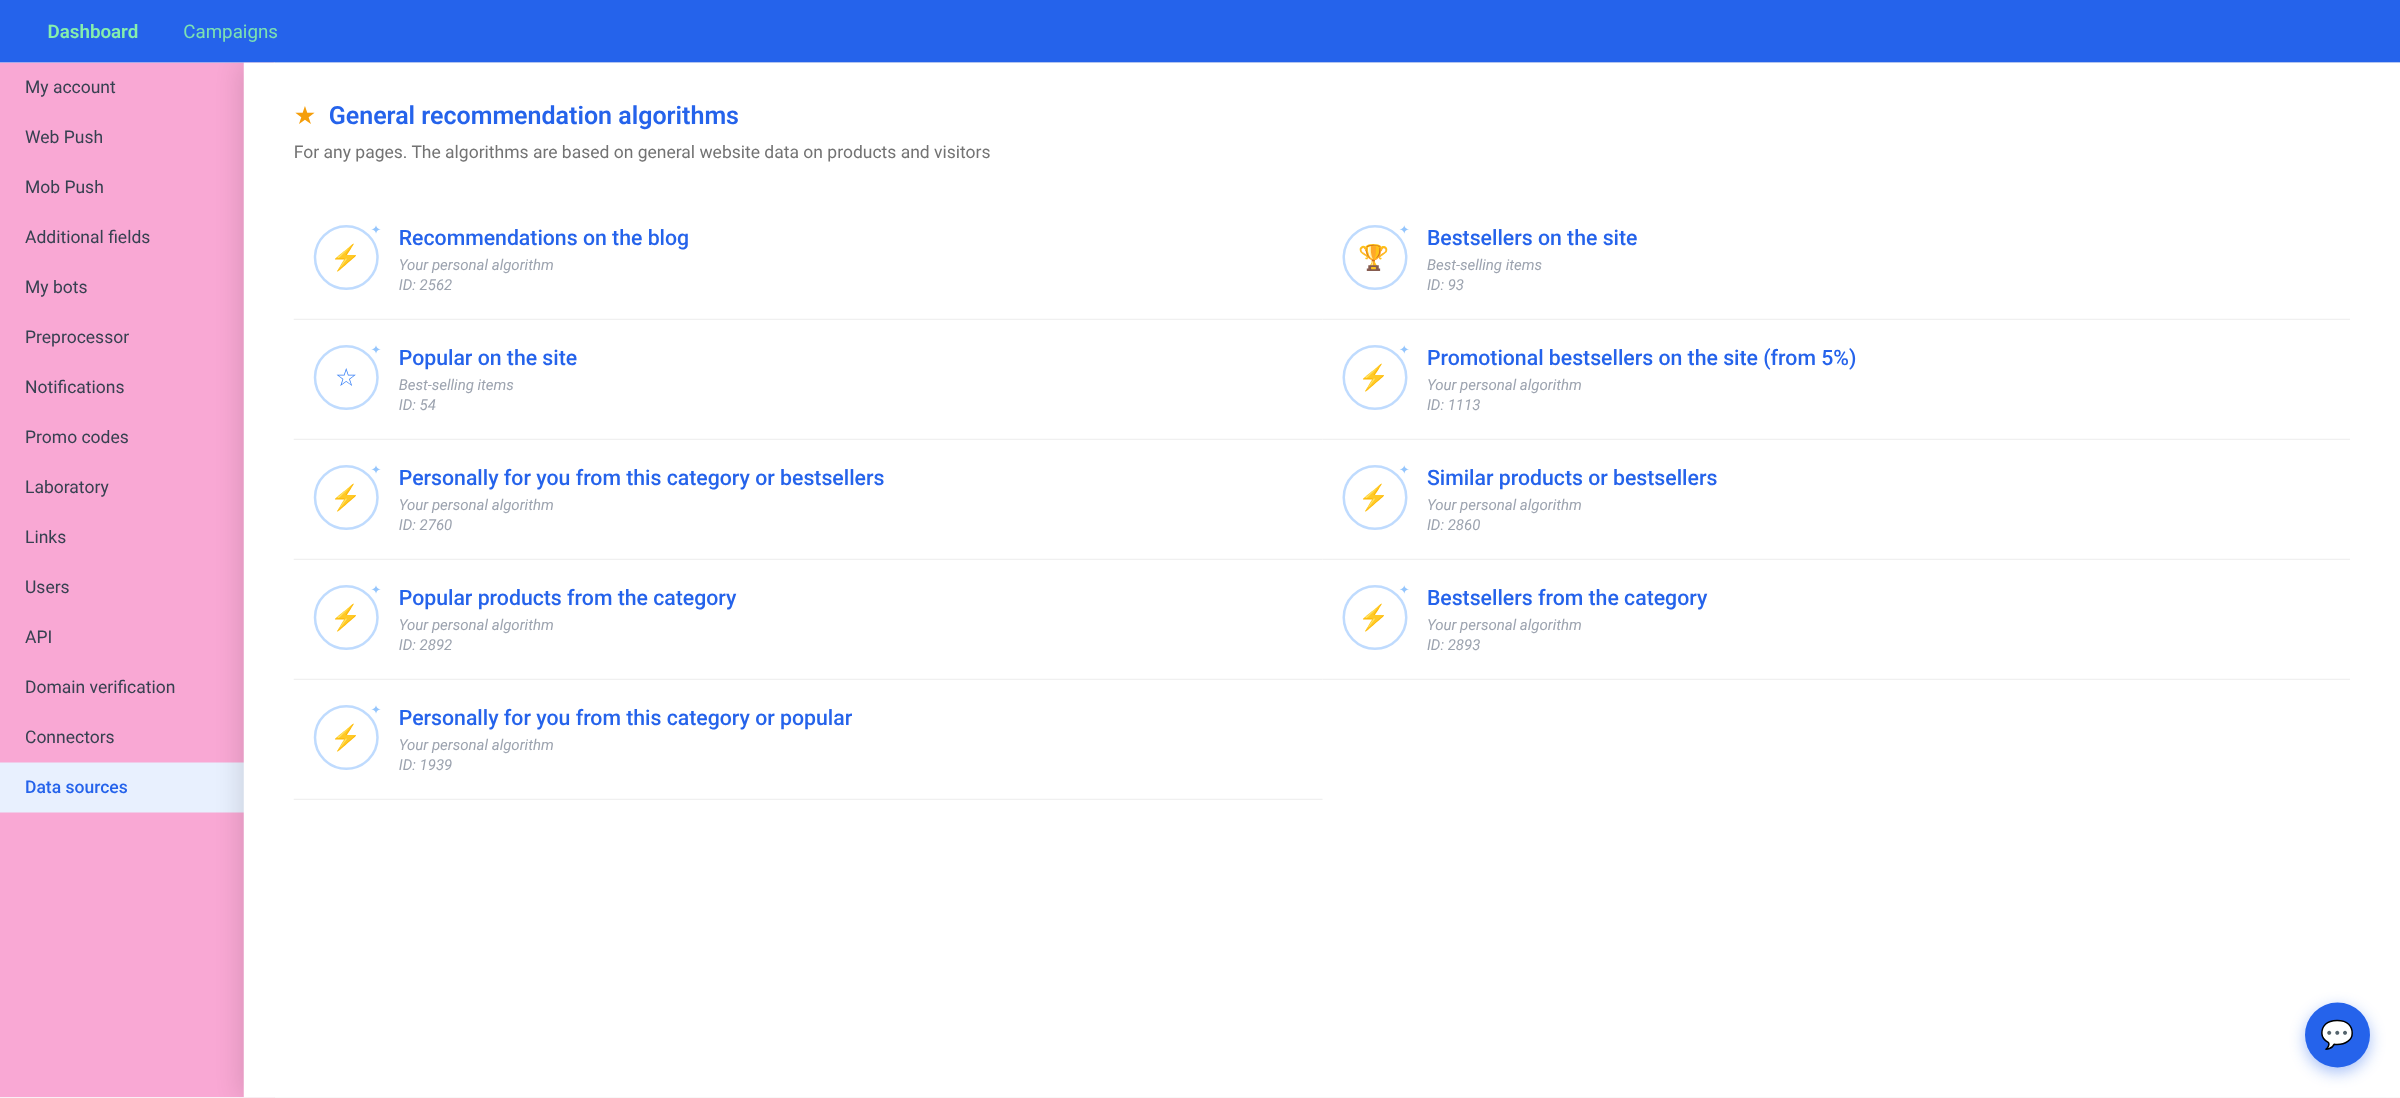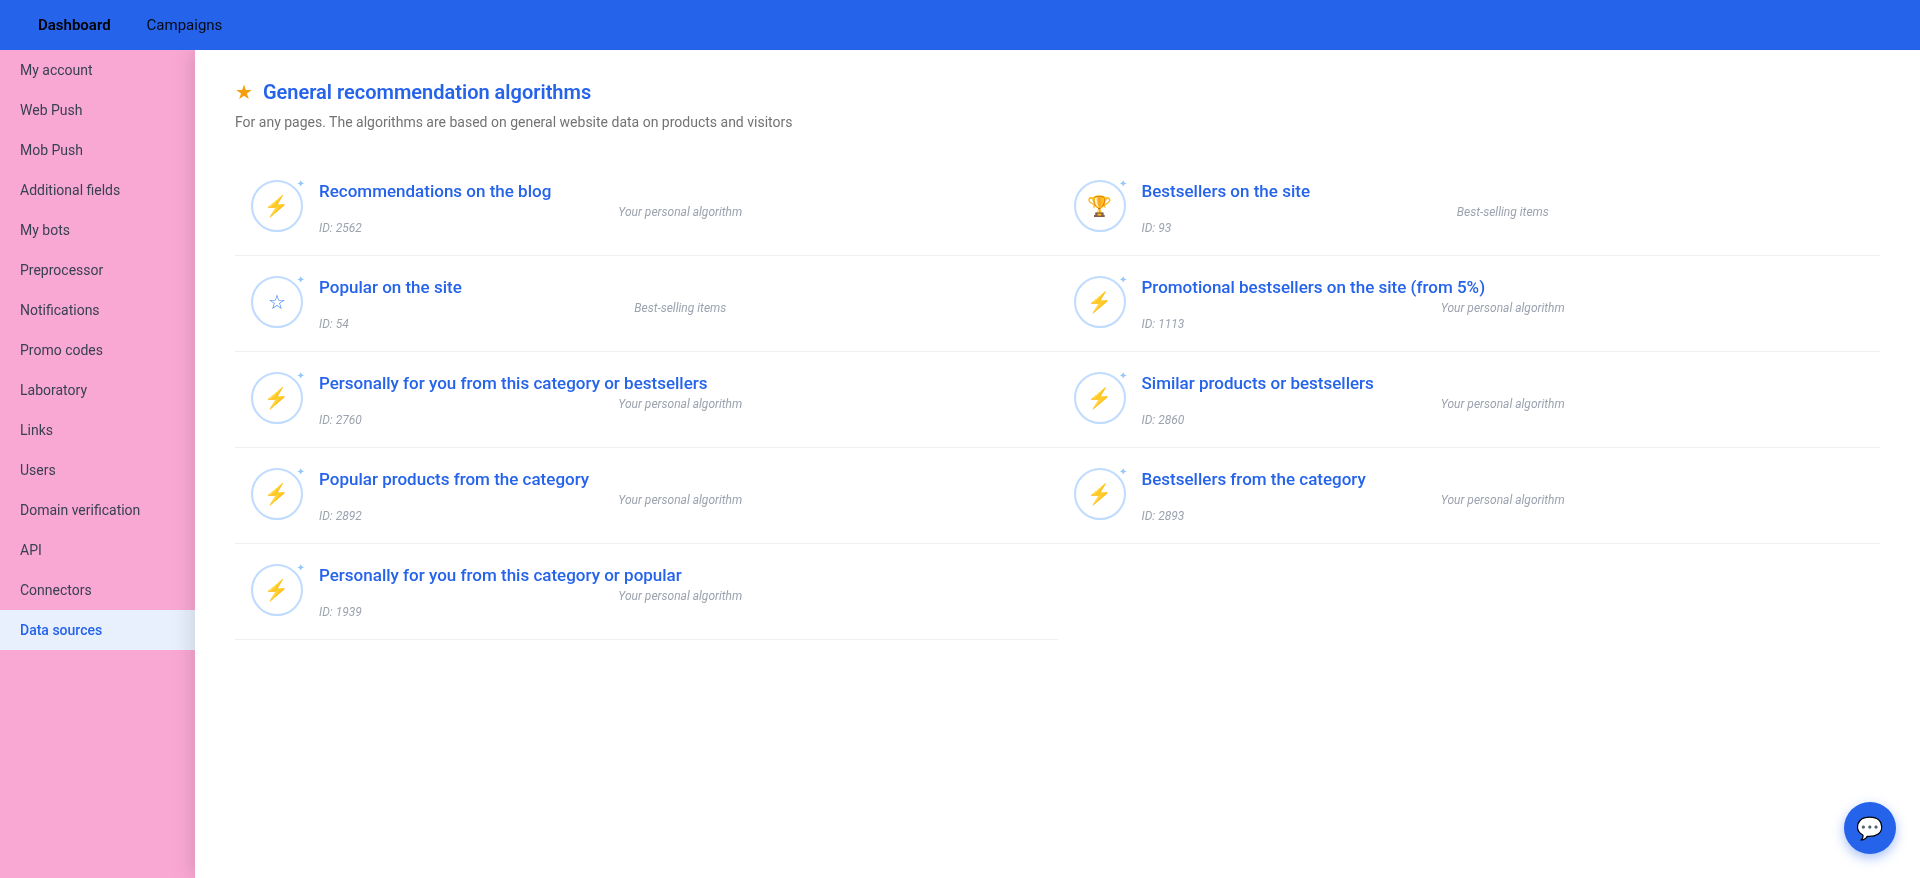--- a/index.html
+++ b/index.html
@@ -8,21 +8,21 @@
     
     .top-nav {
       background: #2563eb;
       height: 50px;
       display: flex;
       align-items: center;
       padding: 0 20px;
       flex-shrink: 0;
     }
     .top-nav-item {
-      color: #000000;
+      color: #86efac;
       font-size: 15px;
       padding: 0 18px;
       cursor: pointer;
       opacity: 0.9;
     }
     .top-nav-item.active { font-weight: 600; opacity: 1; }
 
     
     .main-layout {
       display: flex;
@@ -177,21 +177,20 @@
       font-weight: 500;
       color: #2563eb;
       margin-bottom: 3px;
       line-height: 1.3;
     }
     .algo-desc {
       font-size: 12px;
       color: #9ca3af;
       font-style: italic;
       margin-bottom: 2px;
-      text-align: center;
     }
     .algo-id {
       font-size: 12px;
       color: #9ca3af;
       font-style: italic;
     }
 
     
     .chat-btn {
       position: fixed;
@@ -231,22 +230,22 @@
       <a class="sidebar-item">Web Push</a>
       <a class="sidebar-item">Mob Push</a>
       <a class="sidebar-item">Additional fields</a>
       <a class="sidebar-item">My bots</a>
       <a class="sidebar-item">Preprocessor</a>
       <a class="sidebar-item">Notifications</a>
       <a class="sidebar-item">Promo codes</a>
       <a class="sidebar-item">Laboratory</a>
       <a class="sidebar-item">Links</a>
       <a class="sidebar-item">Users</a>
+      <a class="sidebar-item">API</a>
       <a class="sidebar-item">Domain verification</a>
-      <a class="sidebar-item">API</a>
       <a class="sidebar-item">Connectors</a>
       <a class="sidebar-item active">Data sources</a>
     </aside>
 
   <div class="main-content">
     <h1 class="page-title">Data sources</h1>
     <p class="page-subtitle">Data sources are used for personalized campaigns and other features</p>
     <button class="new-data-source-btn">
       <span>New data source</span>
       <span>▼</span>

